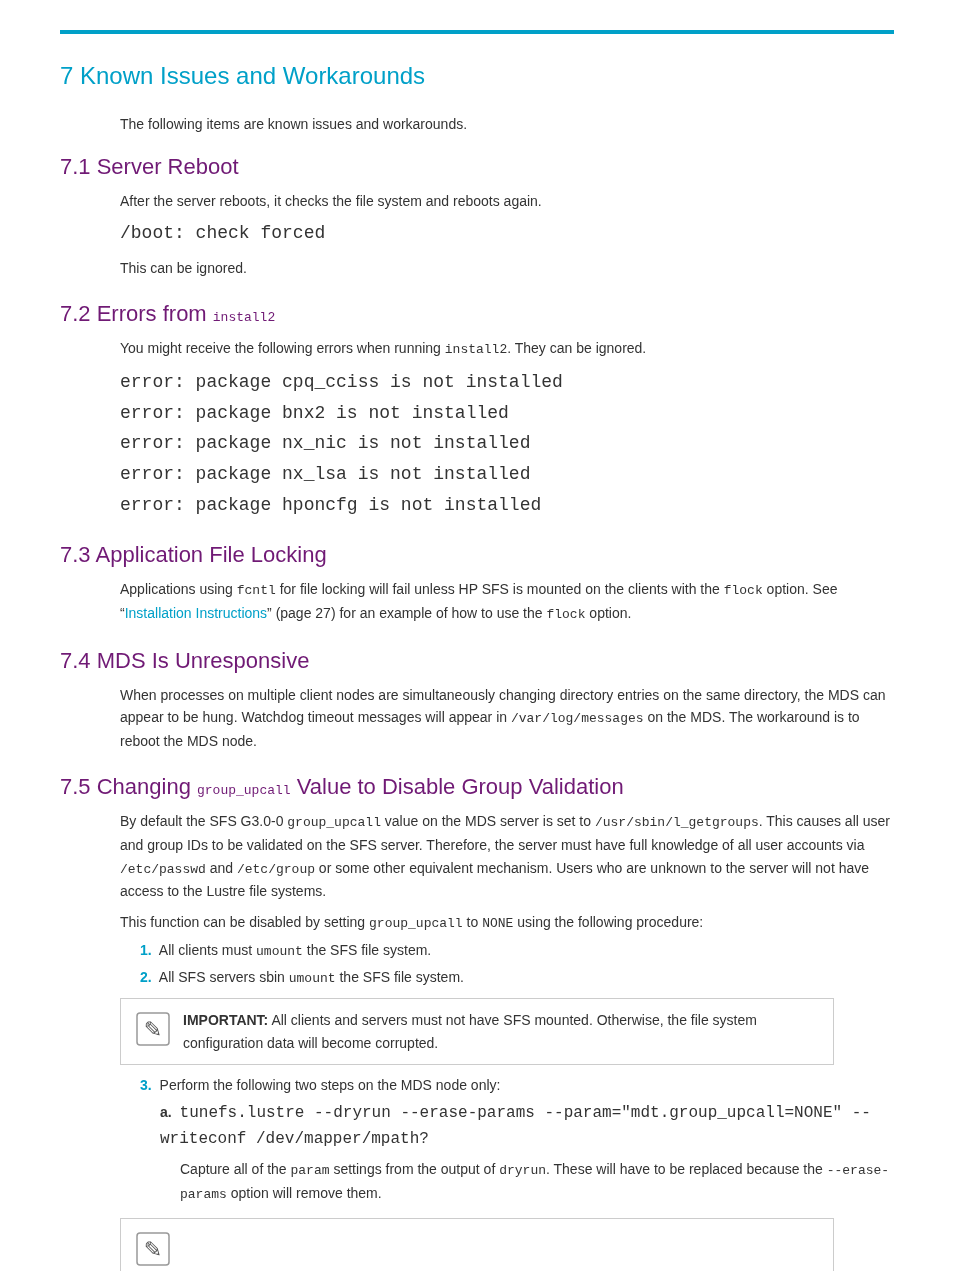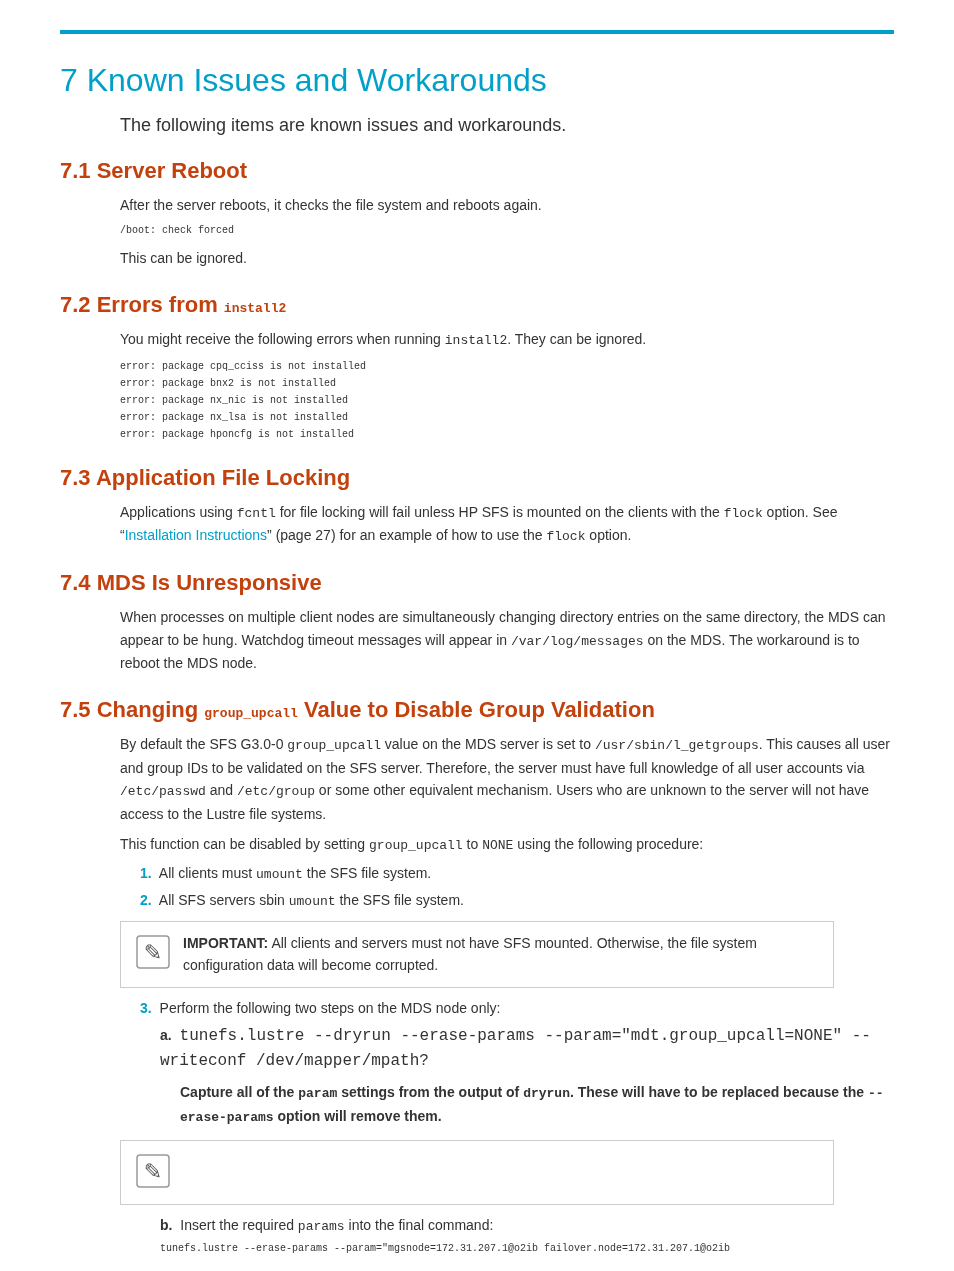--- a/index.html
+++ b/index.html
@@ -14,52 +14,52 @@
     }
 
     .top-border {
       width: 100%;
       height: 4px;
       background: #00a0c8;
       margin-bottom: 28px;
     }
 
     h1 {
-      font-size: 32px;
+      font-size: 24px;
       color: #00a0c8;
       font-weight: normal;
-      margin-bottom: 16px;
+      margin-bottom: 26px;
     }
 
     h2 {
       font-size: 22px;
-      color: #c2410c;
-      font-weight: bold;
+      color: #701a75;
+      font-weight: normal;
       margin-top: 22px;
       margin-bottom: 10px;
     }
 
     .intro {
       margin-left: 60px;
       margin-bottom: 10px;
-      font-size: 18px;
+      font-size: 14px;
       color: #333;
     }
 
     .section-body {
       margin-left: 60px;
       margin-bottom: 6px;
       font-size: 14px;
       color: #333;
       line-height: 1.6;
     }
 
     .code-block {
       font-family: 'Courier New', Courier, monospace;
-      font-size: 10px;
+      font-size: 18px;
       margin-left: 60px;
       margin-top: 6px;
       margin-bottom: 8px;
       color: #333;
       line-height: 1.7;
     }
 
     .inline-code {
       font-family: 'Courier New', Courier, monospace;
       font-size: 13px;
@@ -210,21 +210,21 @@
 </div>
 
 <ol style="margin-left:80px; margin-top:8px; color:#333; list-style:none; padding:0; counter-reset:none;">
   <li class="step-item">
     <span class="step-label">3.</span>
     <span>Perform the following two steps on the MDS node only:</span>
     <ol class="sub-list" style="margin-left:20px; margin-top:8px; list-style:none; padding:0;">
       <li>
         <span class="sub-step-label">a.</span>
         <span class="inline-code" style="font-size:16px; font-weight:normal;">tunefs.lustre --dryrun --erase-params --param="mdt.group_upcall=NONE" --writeconf /dev/mapper/mpath?</span>
-        <p style="margin-top:6px; margin-left:20px; font-size:14px; line-height:1.6;font-weight:bold;">
+        <p style="margin-top:6px; margin-left:20px; font-size:14px; line-height:1.6;">
           <span>Capture all of the </span><span class="inline-code">param</span><span> settings from the output of </span><span class="inline-code">dryrun</span><span>. These will have to be replaced because the </span><span class="inline-code">--erase-params</span><span> option will remove them.</span>
         </p>
       </li>
     </ol>
   </li>
 </ol>
 
 <div class="notice-box">
   <div class="notice-icon">
     <svg width="36" height="36" viewBox="0 0 36 36">

